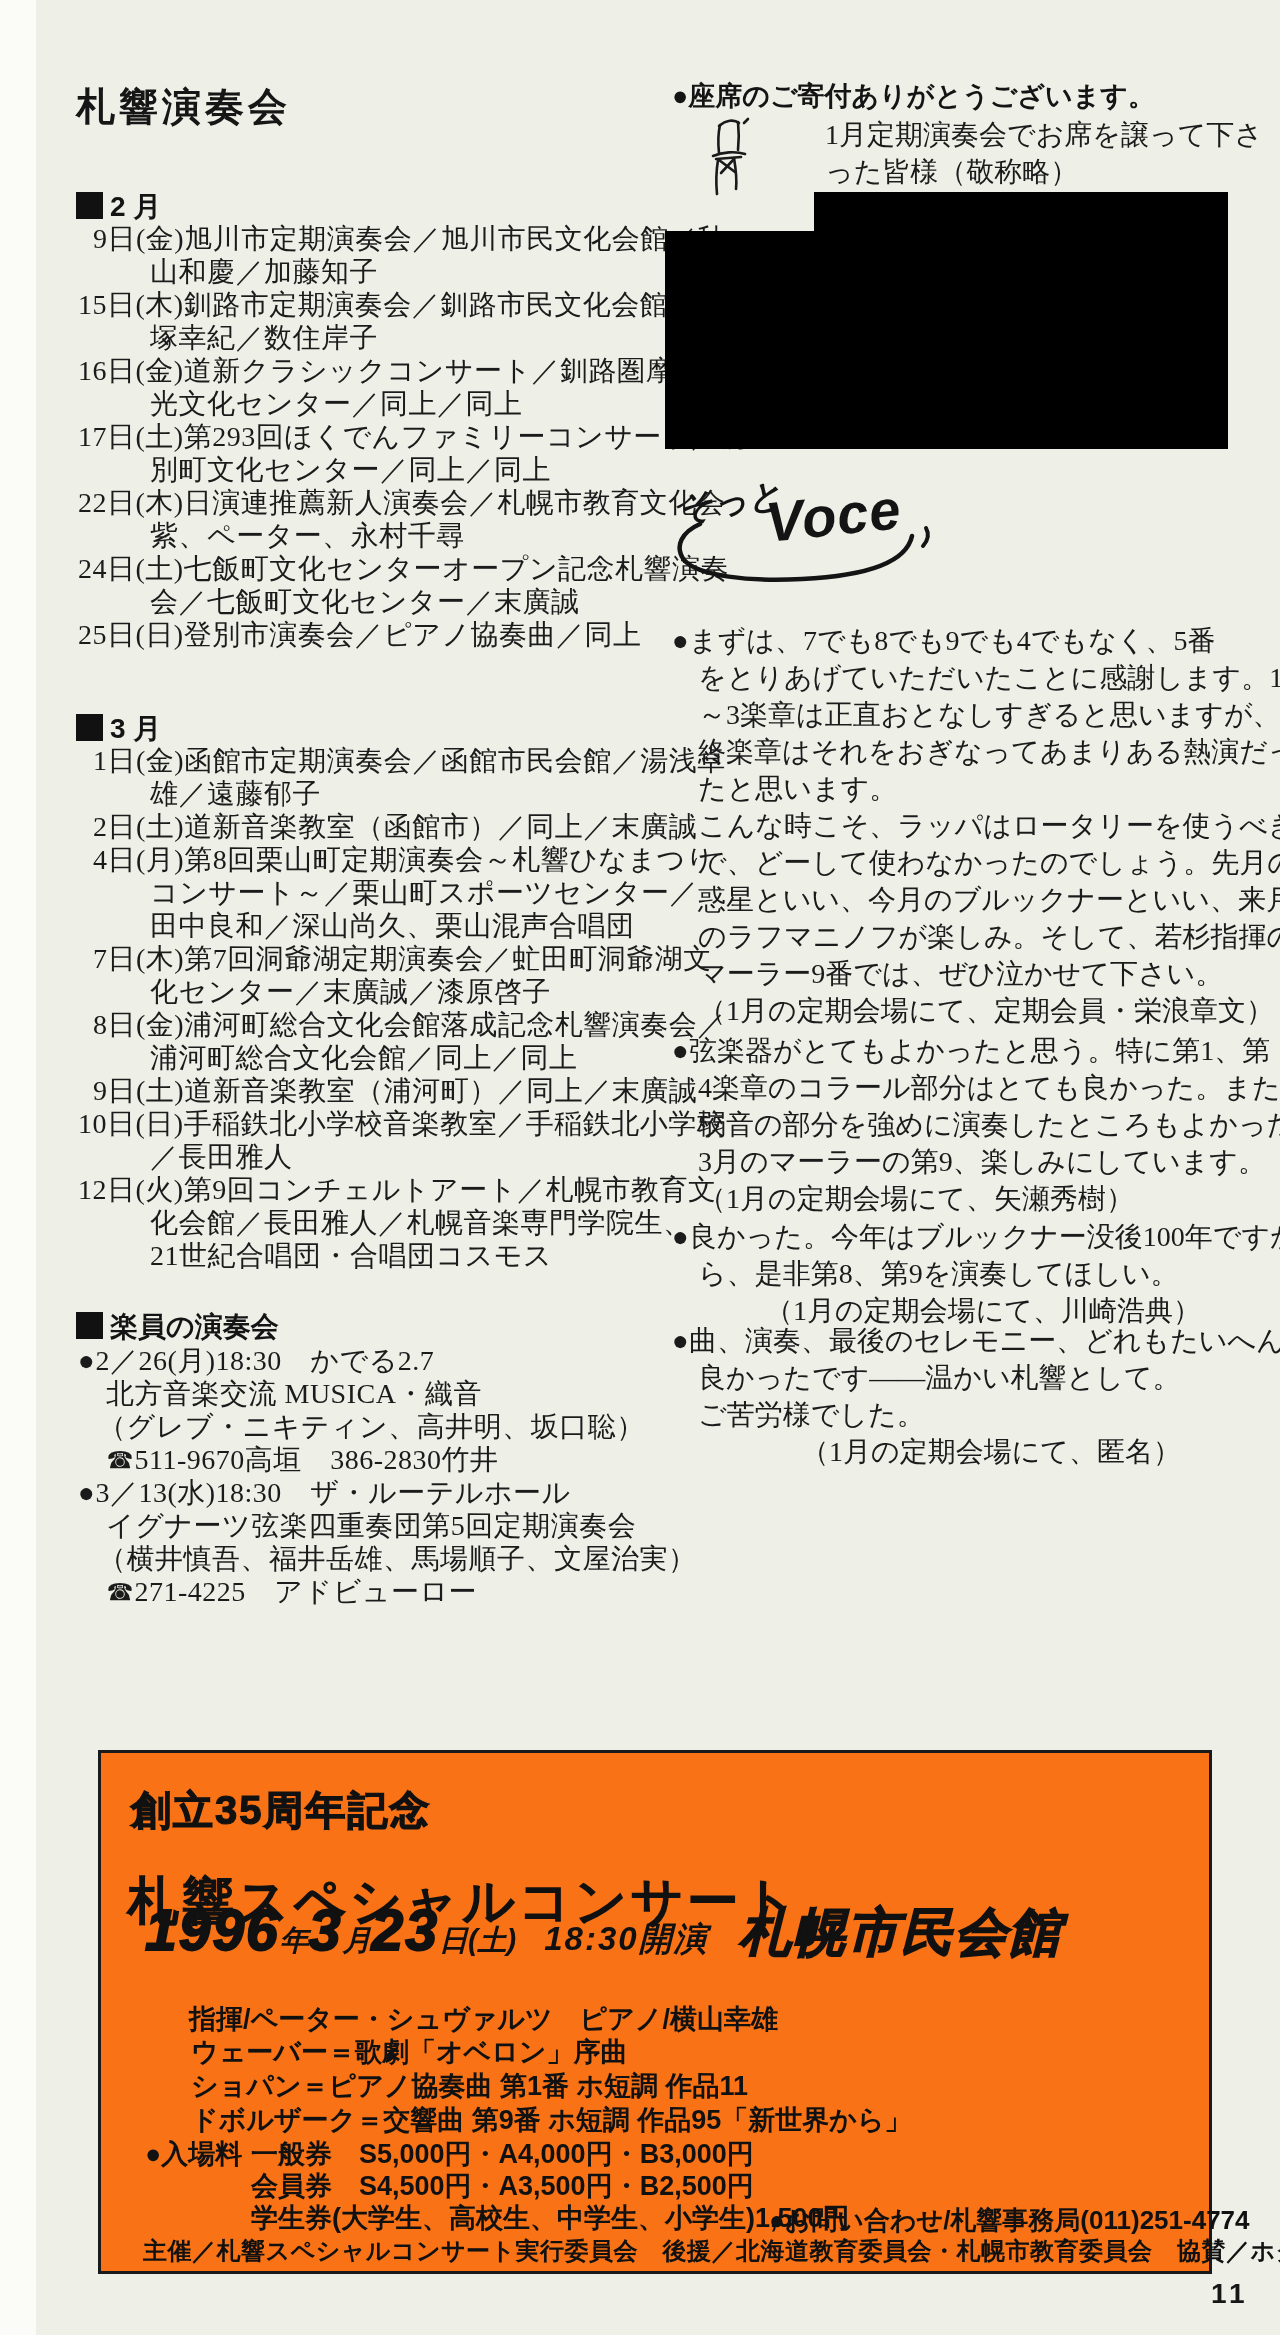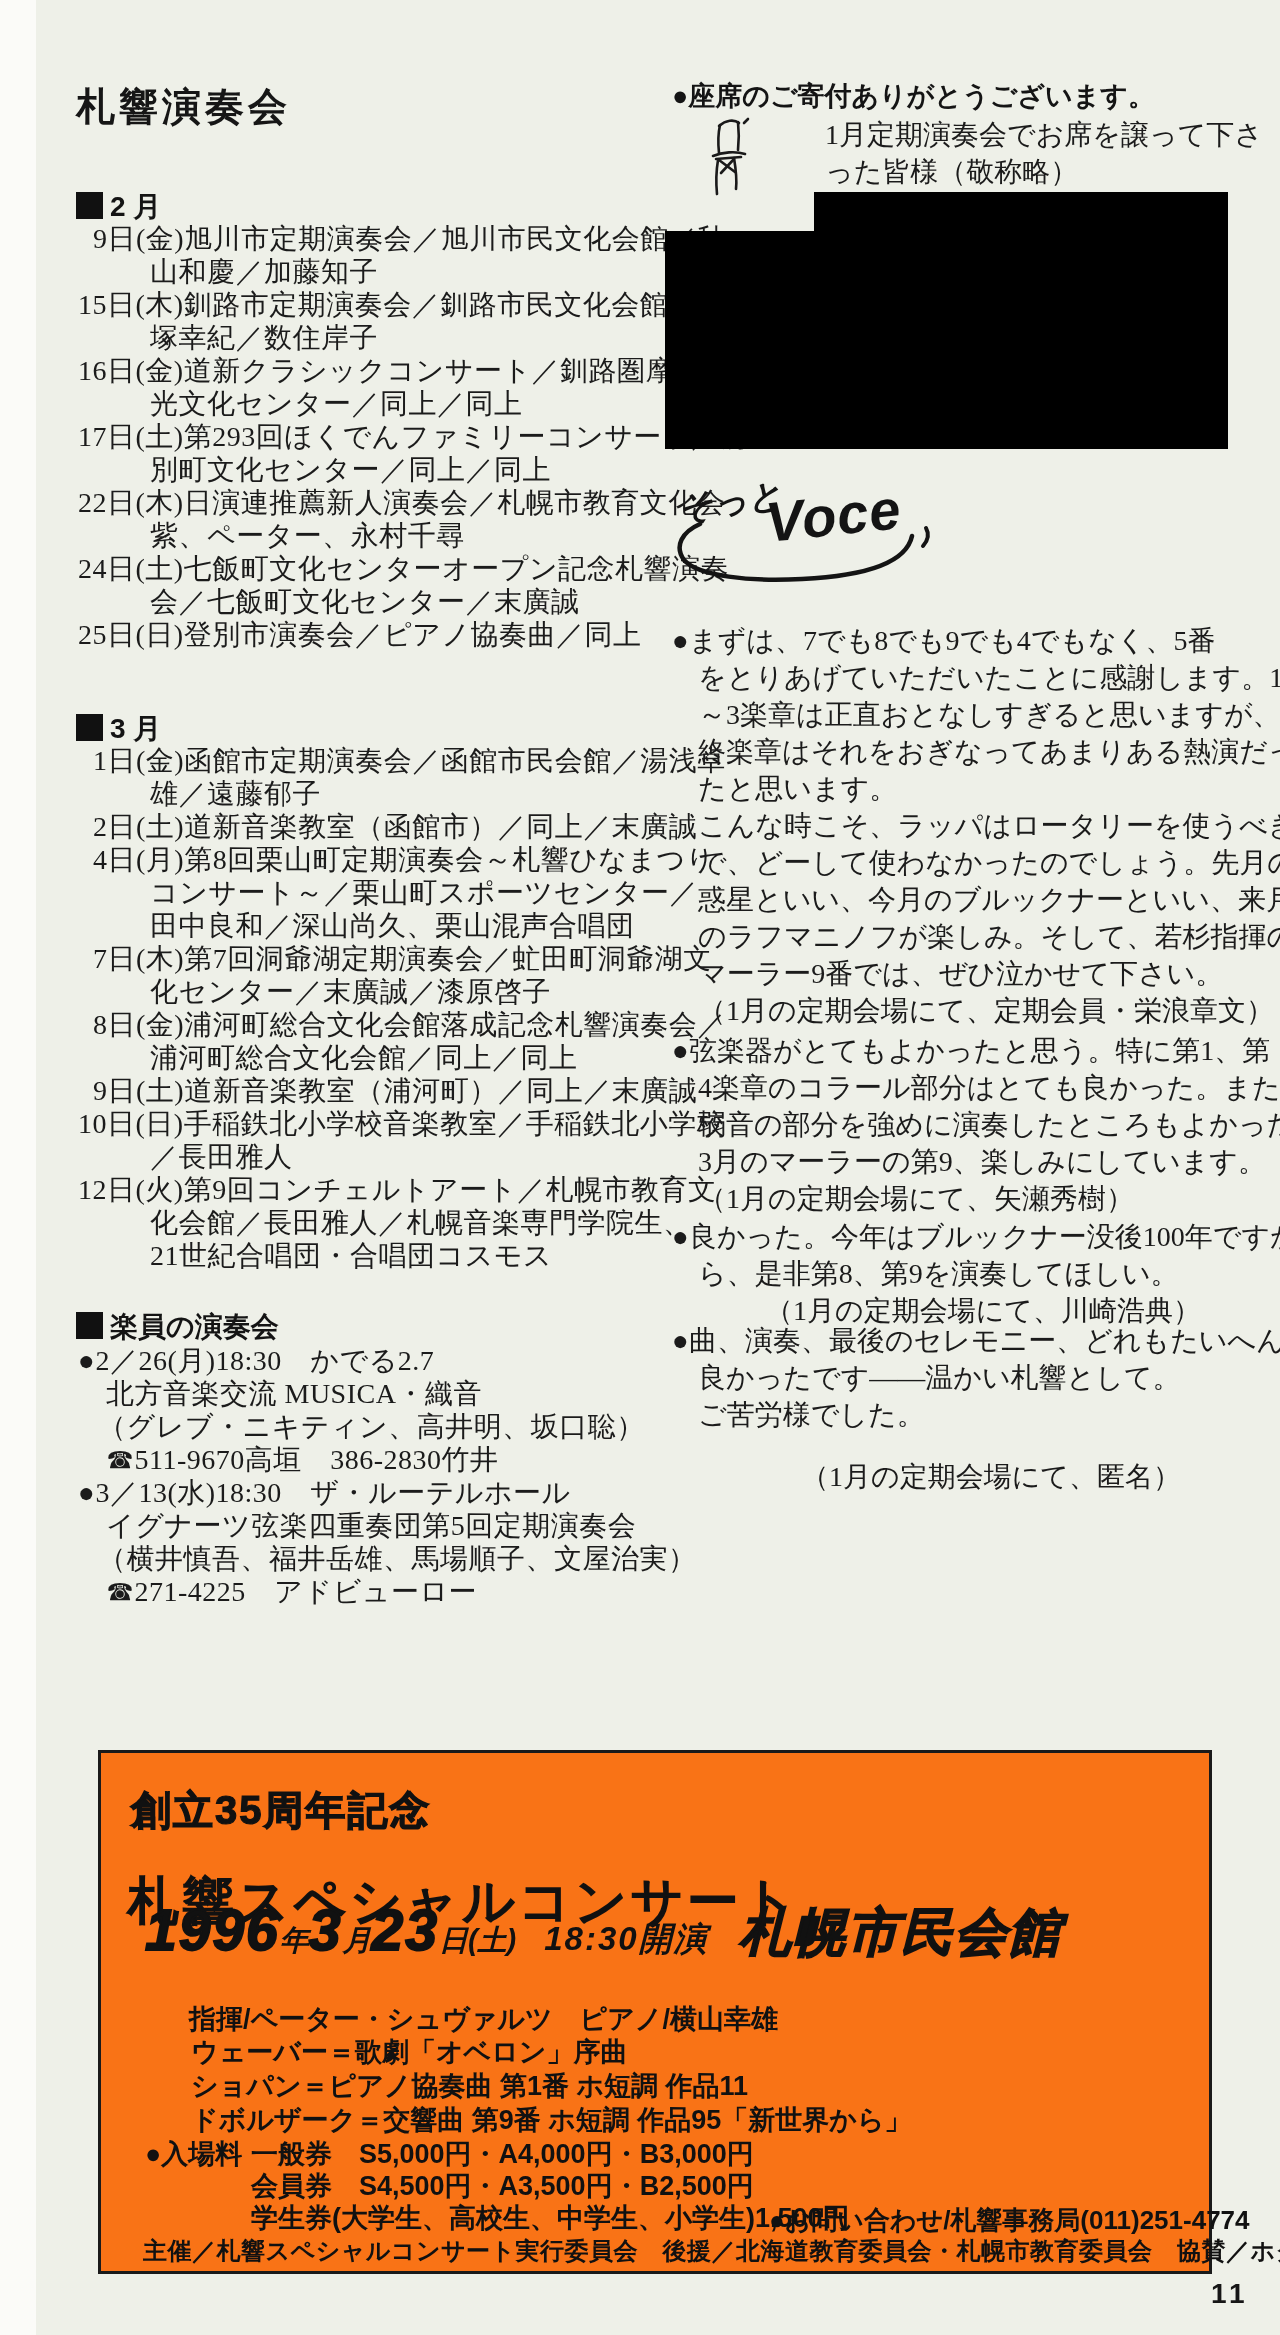--- a/index.html
+++ b/index.html
@@ -23,21 +23,21 @@
   .mus .l2{margin-left:28px;}
   .mus .l3{margin-left:20px;}
   
   .don-head{position:absolute;left:672px;top:78px;font-size:27px;font-weight:bold;color:#141414;white-space:pre;}
   .don-note{position:absolute;left:825px;font-size:28px;white-space:pre;}
   .redact{position:absolute;background:#000;}
   .comment{position:absolute;left:672px;width:556px;font-size:28px;}
   .comment .line{height:37px;line-height:37px;}
   .comment .l1{margin-left:26px;}
   .comment .ar{text-align:right;padding-right:27px;}
-  .comment .ar2{text-align:right;padding-right:47px;margin-top:25px;}
+  .comment .ar2{text-align:right;padding-right:47px;}
   
   .ad-box{position:absolute;left:98px;top:1750px;width:1114px;height:524px;
       background:#f97316;border:3px solid #1a1a1a;box-sizing:border-box;
       font-family:"Liberation Sans","DejaVu Sans",sans-serif;color:#111;}
   .ad-tagline{position:absolute;left:30px;top:30px;font-size:40px;font-weight:bold;
       letter-spacing:2px;-webkit-text-stroke:1.2px #111;white-space:pre;}
   .ad-title{position:absolute;left:26px;top:74px;font-size:52px;font-weight:normal;
       letter-spacing:3px;-webkit-text-stroke:2px #111;white-space:pre;margin-top:40px;}
   .ad-date{position:absolute;left:44px;top:160px;line-height:35px;white-space:pre;font-style:italic;}
   .d-num{font-size:57px;font-weight:bold;-webkit-text-stroke:2px #111;letter-spacing:2px;}

